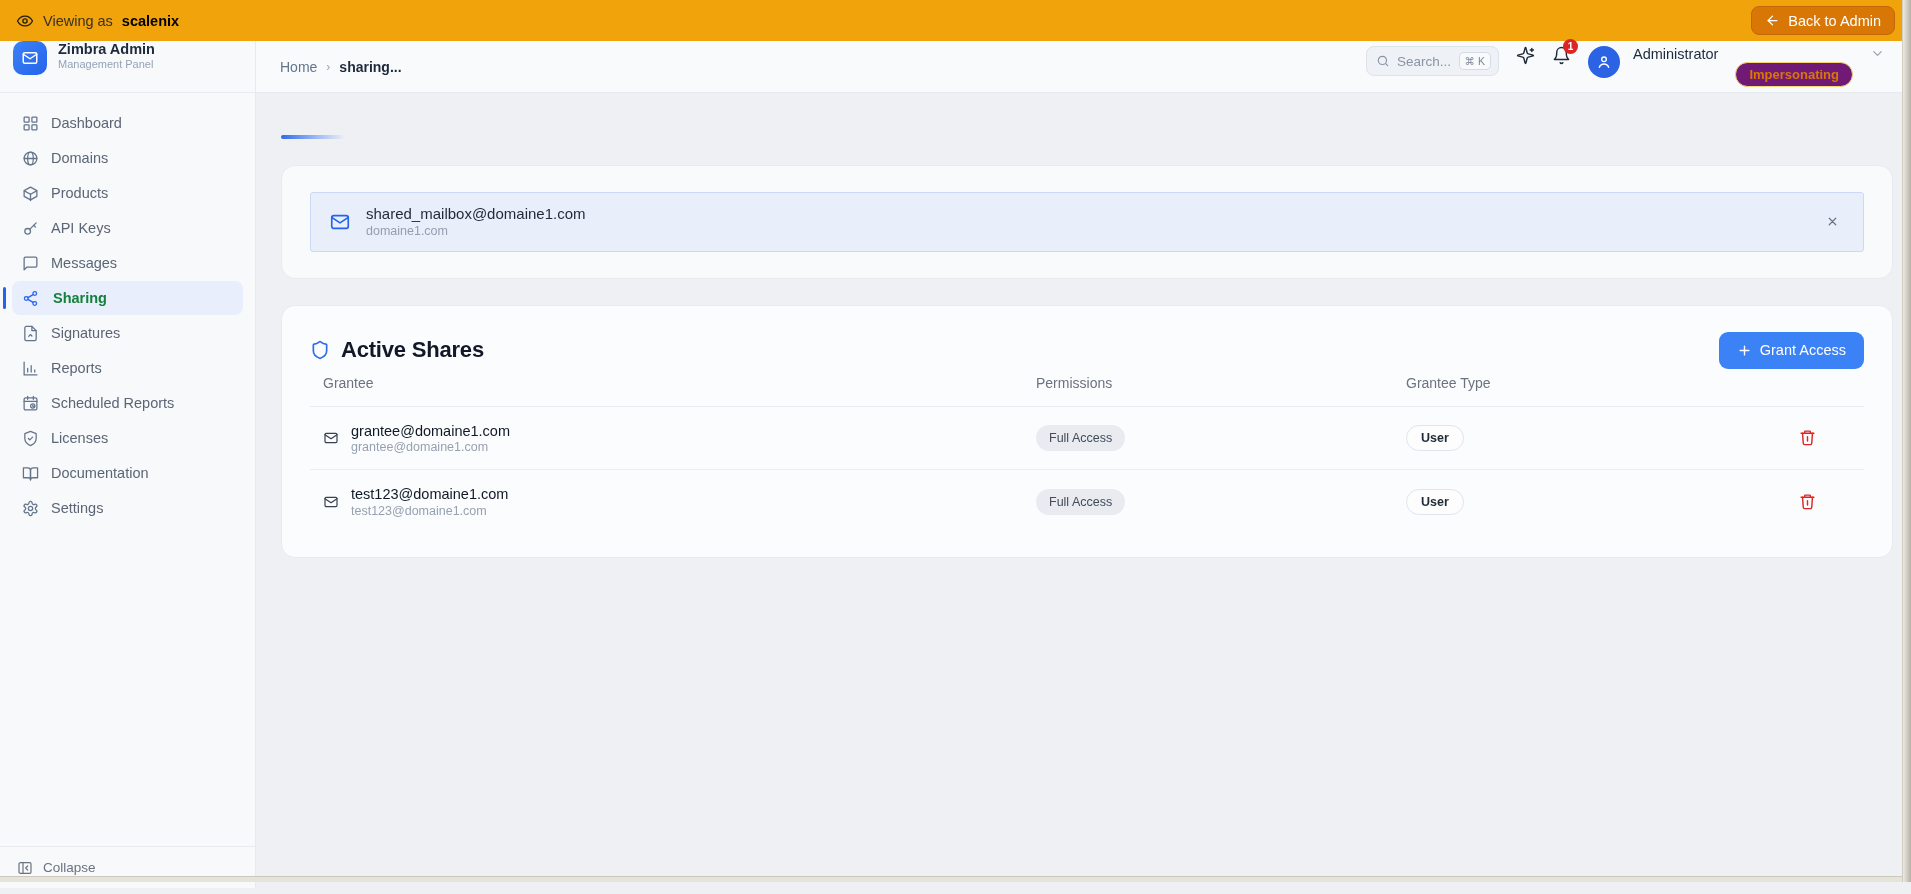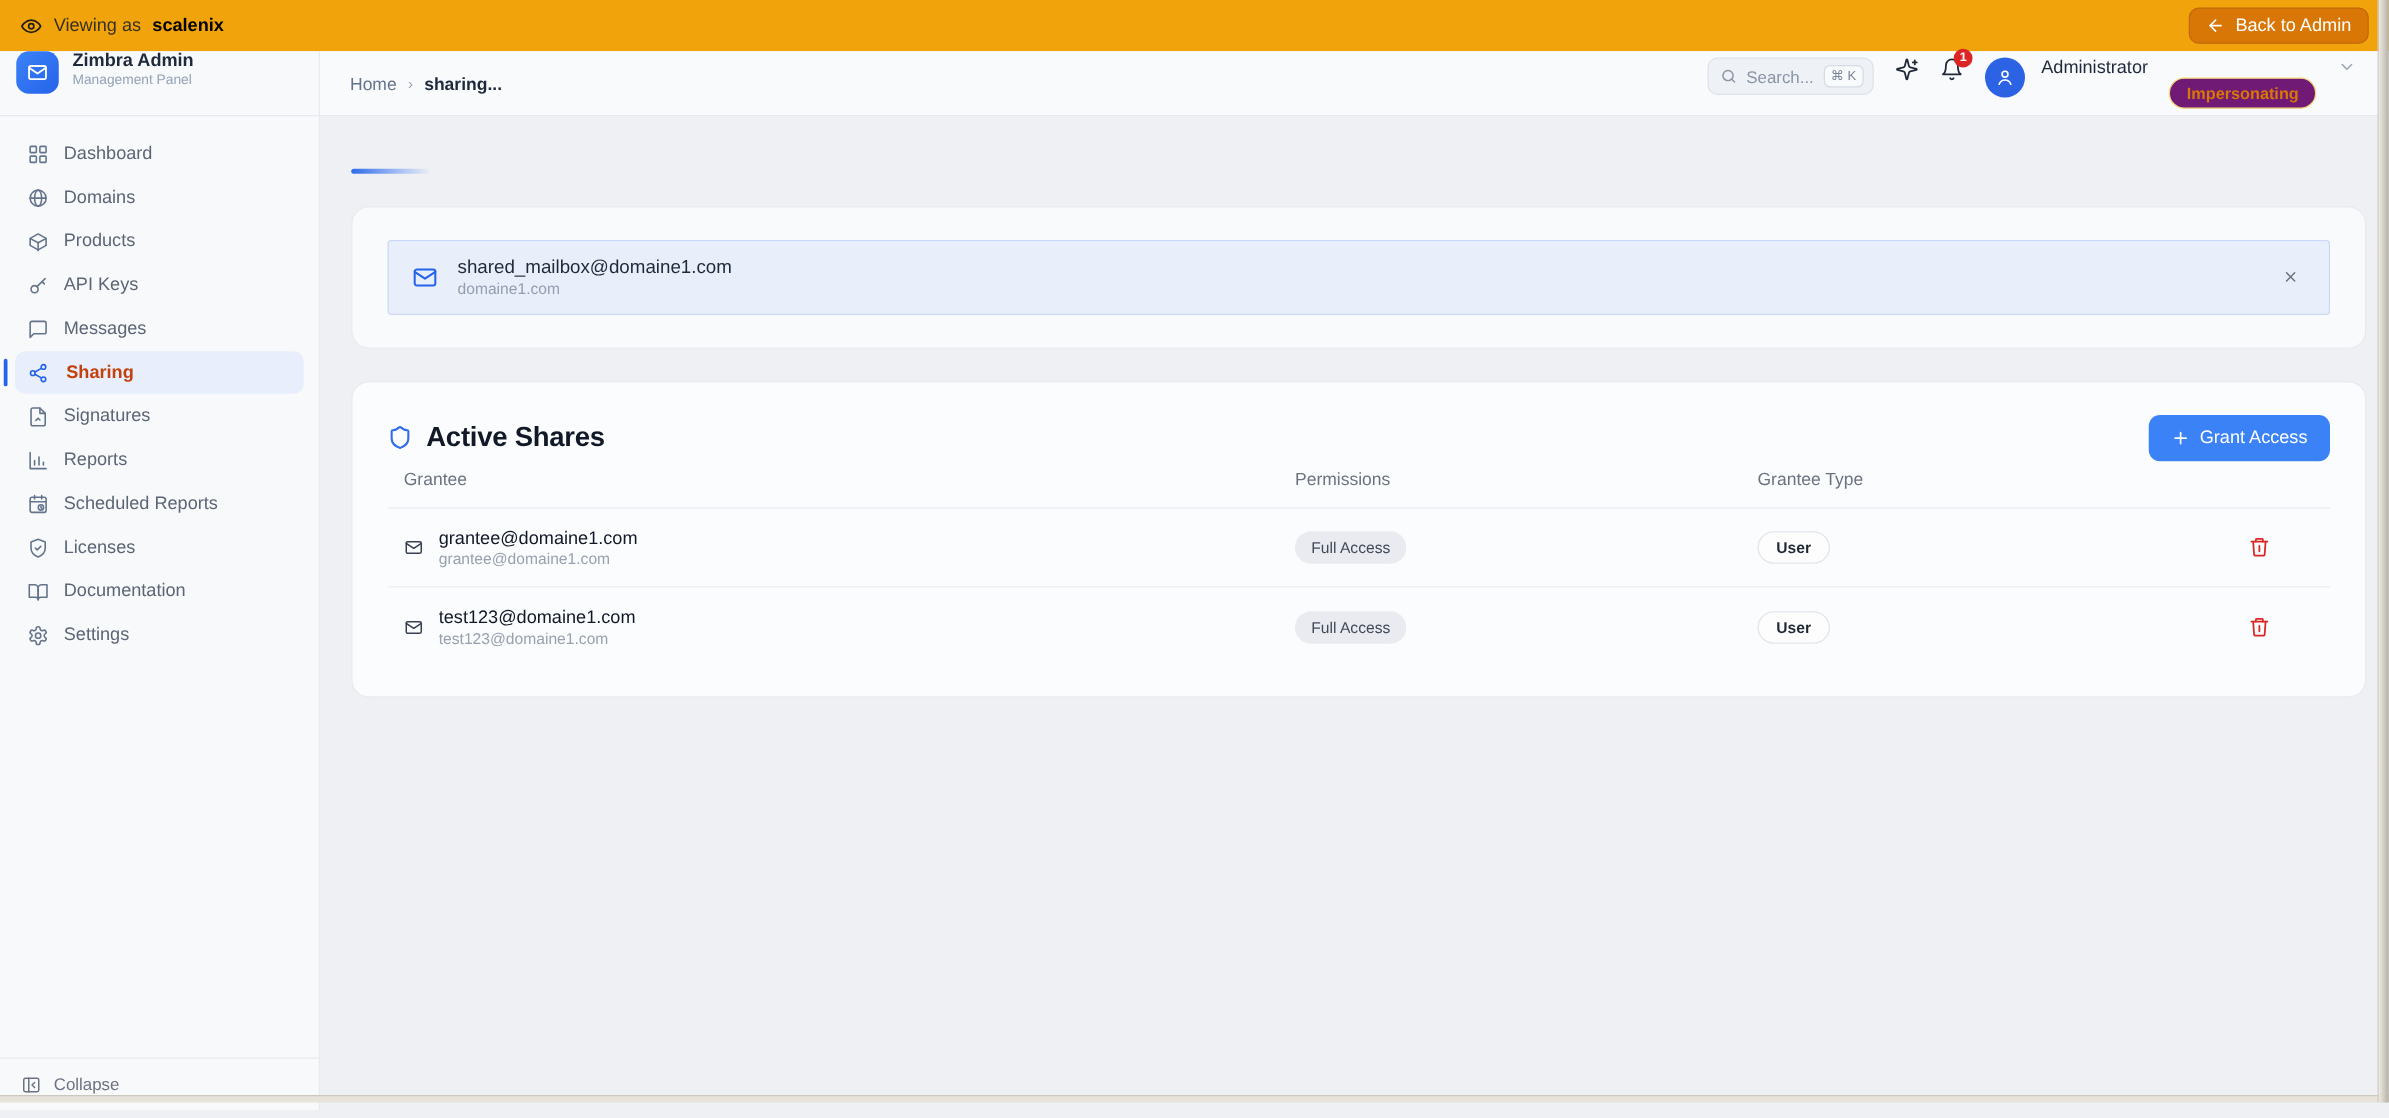--- a/index.html
+++ b/index.html
@@ -21,21 +21,21 @@
   .sidebar { width:256px; background:#f8f9fb; border-right:1px solid #e7eaee; display:flex; flex-direction:column; position:relative; }
   .logo-row { height:52px; display:flex; gap:11px; padding:0 13px; border-bottom:1px solid #e7eaee; }
   .logo-box { width:34px; height:34px; border-radius:10px; background:linear-gradient(135deg,#3b82f6,#2563eb);
               display:flex; align-items:center; justify-content:center; color:#fff; flex:0 0 auto; }
   .logo-title { font-size:14.5px; font-weight:700; color:#1e293b; line-height:1.15; }
   .logo-sub { font-size:11px; color:#94a3b8; }
   nav { flex:1; padding:13px 12px 0 12px; }
   .nav-item { display:flex; align-items:center; gap:12px; height:34px; margin-bottom:1px; padding:0 10px; border-radius:8px;
               color:#5b6575; font-size:14.5px; cursor:pointer; position:relative; text-decoration:none; }
   .nav-item .nav-ic { display:flex; color:#64748b; }
-  .nav-item.active { background:#e8eefb; color:#c2410c; font-weight:600;gap:14px; }
+  .nav-item.active { background:#e8eefb; color:#15803d; font-weight:600;gap:14px; }
   .nav-item.active .nav-ic { color:#2563eb; }
   .nav-item.active::before { content:""; position:absolute; left:-9px; top:6px; bottom:6px; width:3px; border-radius:2px; background:#2563eb; }
   .collapse-row { height:42px; border-top:1px solid #e7eaee; display:flex; align-items:center; gap:10px; padding:0 17px;
                   color:#6b7280; font-size:13.5px; cursor:pointer; }
 
   
   .main { flex:1; display:flex; flex-direction:column; min-width:0; }
   .topbar { height:52px; background:#f8fafc; border-bottom:1px solid #e7eaee; display:flex; align-items:center;
             justify-content:space-between; padding:0 26px 0 24px; }
   .crumbs { display:flex; align-items:center; gap:9px; font-size:14px; color:#64748b; }

